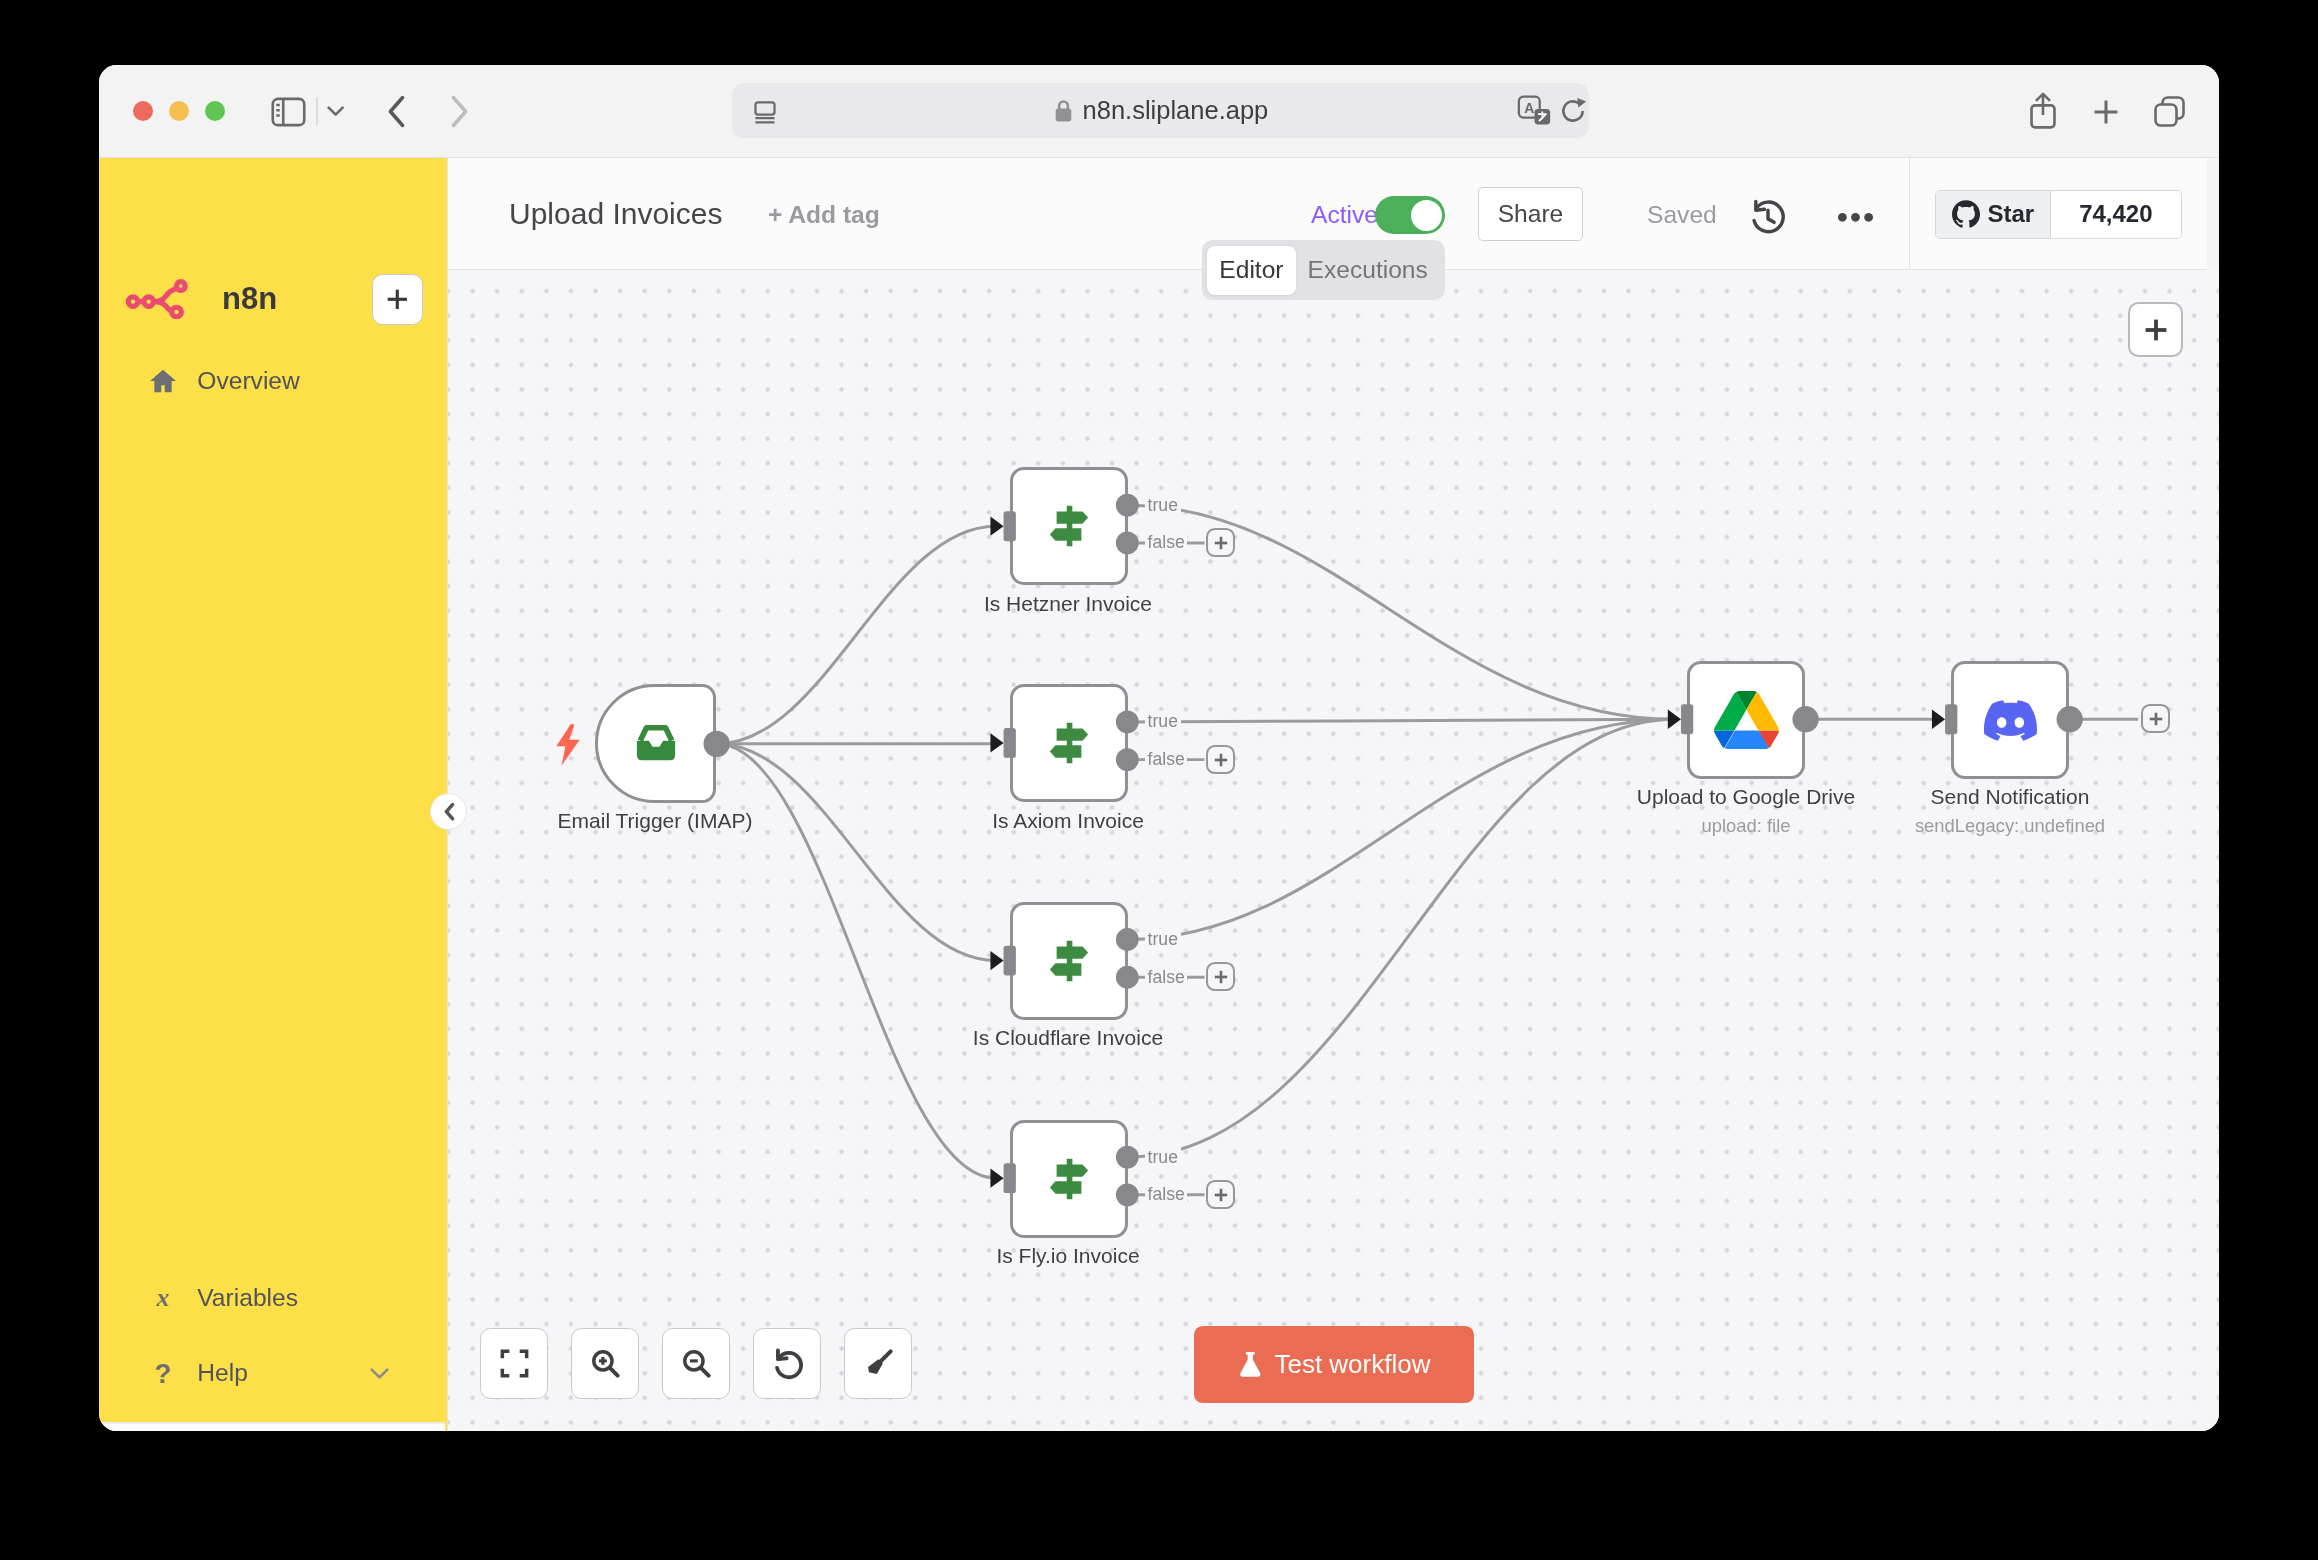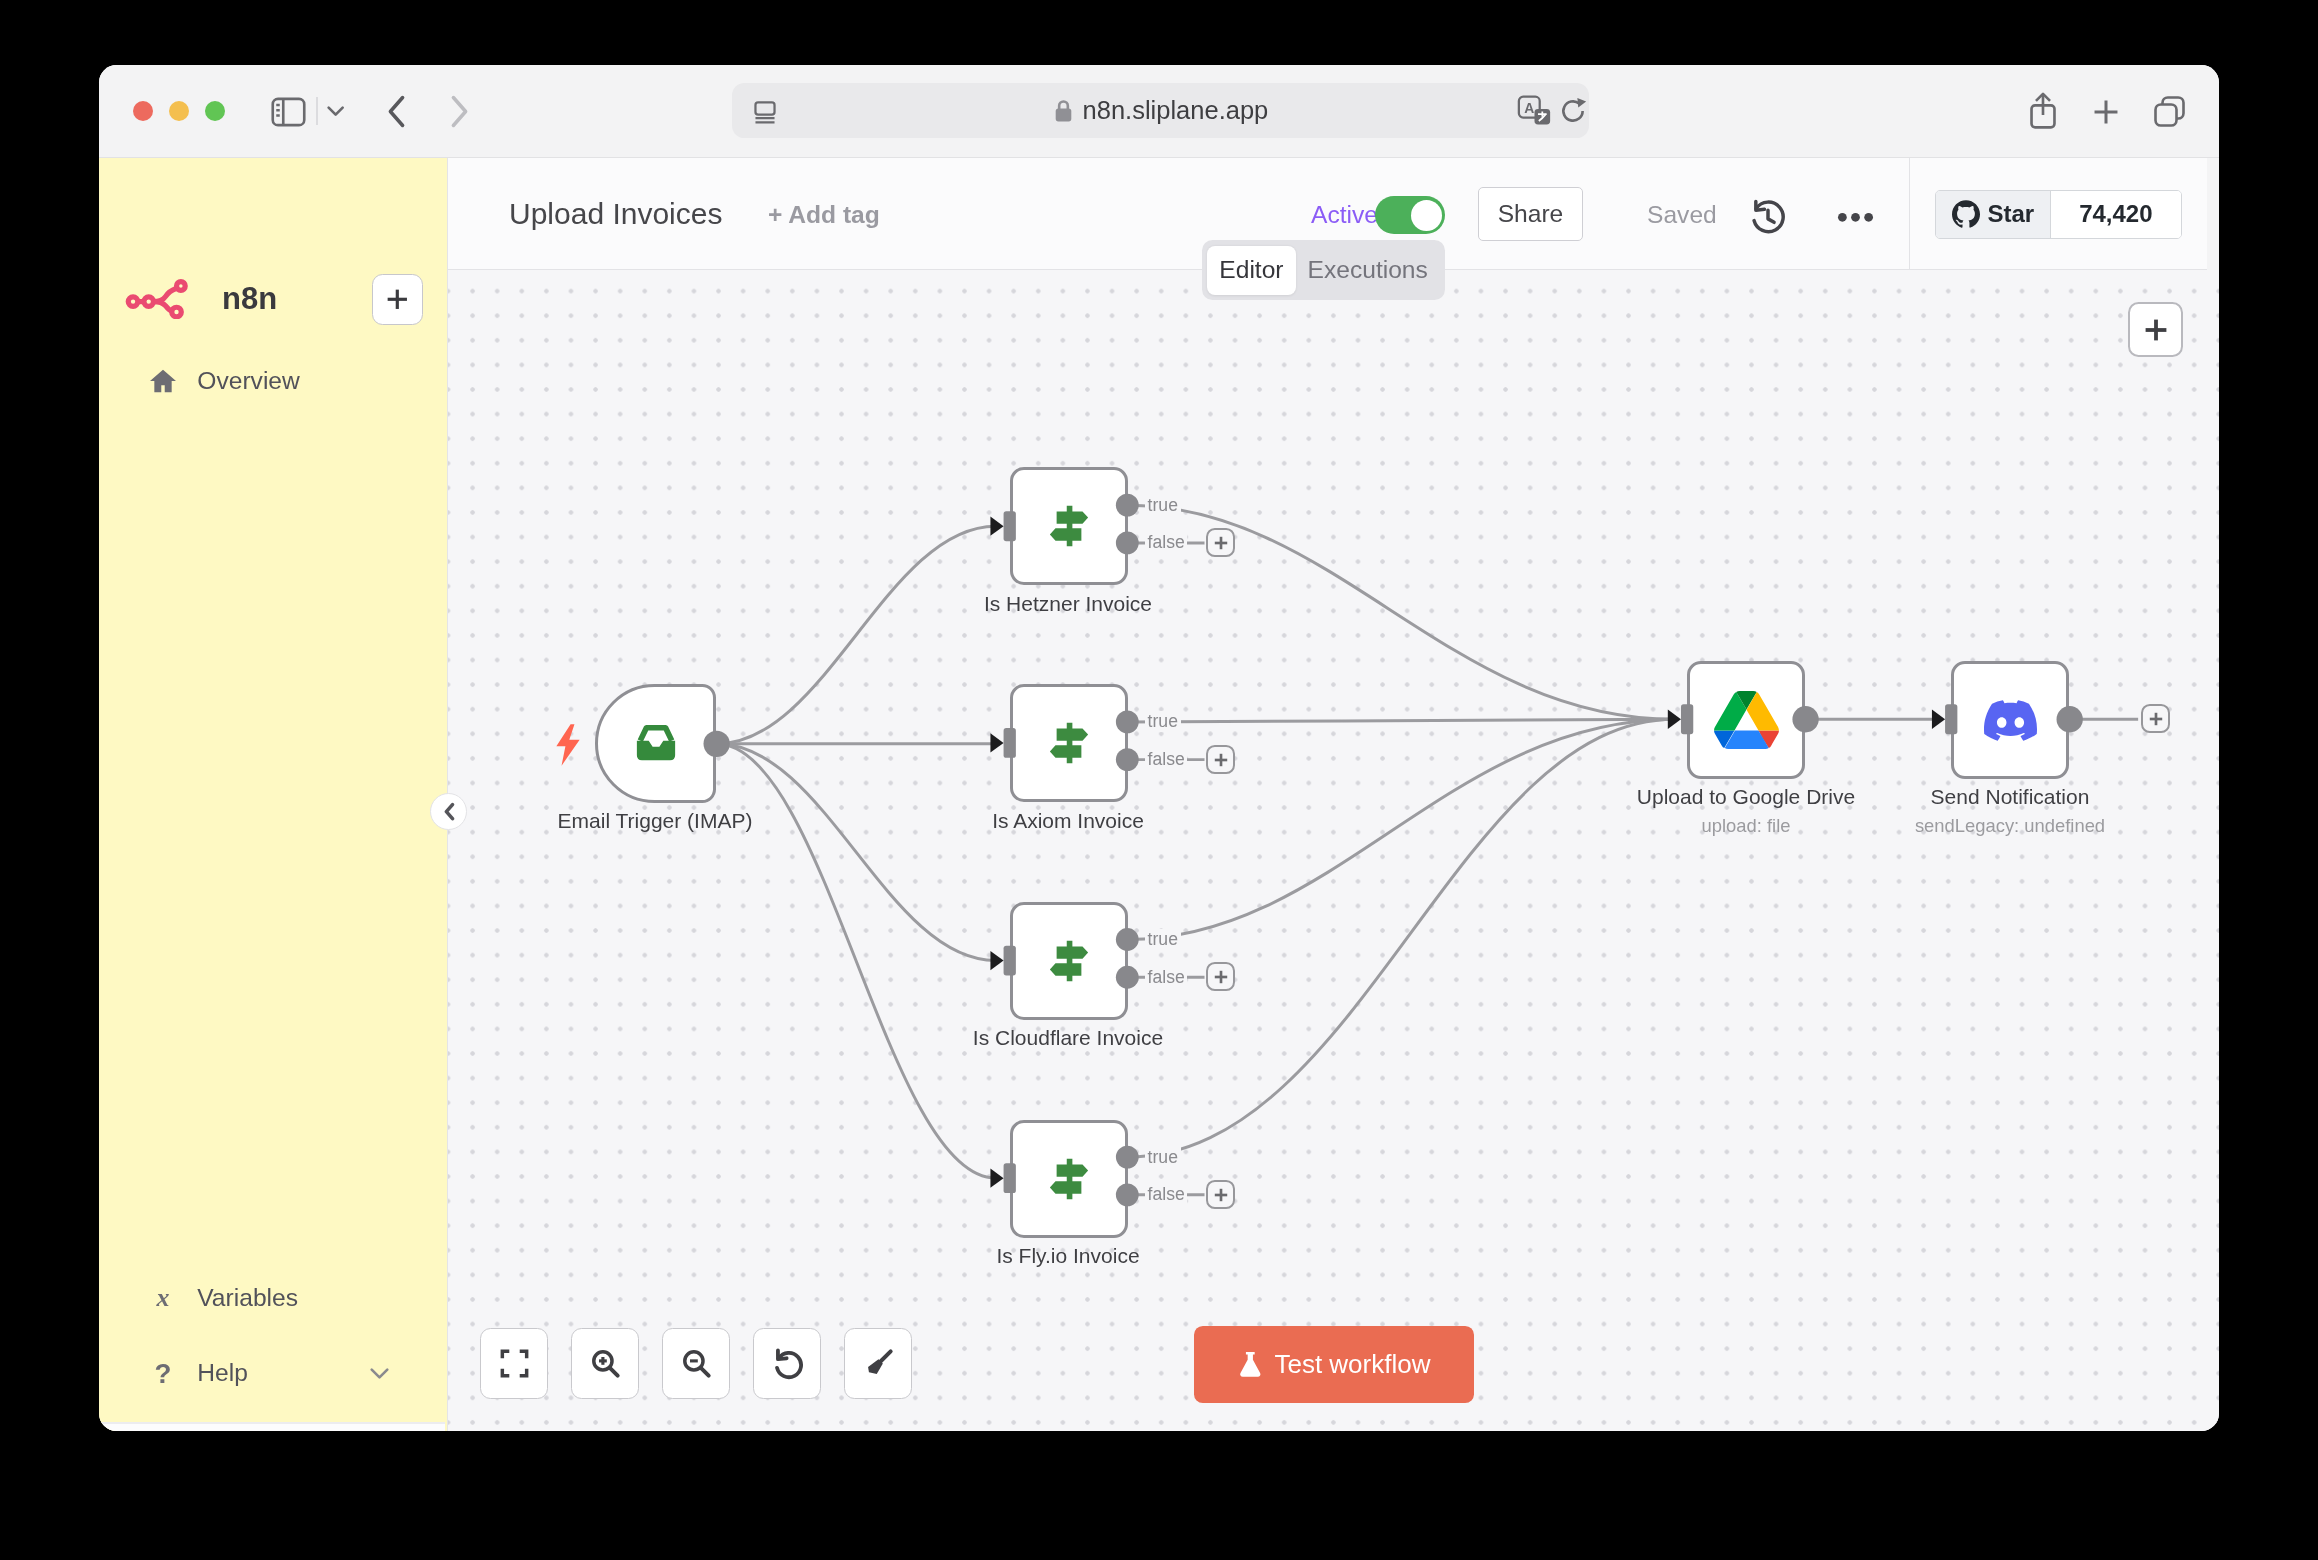--- a/index.html
+++ b/index.html
@@ -16,21 +16,21 @@
   .icon-btn { position:absolute; display:flex; align-items:center; justify-content:center; }
   .vdiv { position:absolute; top:32px; width:1.8px; height:28px; background:#dcdcdf; }
   .url-bar { position:absolute; left:633px; top:18.4px; width:857px; height:55px;
              background:#e9e9eb; border-radius:12.3px; display:flex; align-items:center; }
   .url-center { position:absolute; left:0; right:0; top:0; bottom:0; display:flex;
                 align-items:center; justify-content:center; gap:8.8px;
                 color:#3e3e41; font-size:25.5px; }
 
   
   .sidebar { position:absolute; left:0; top:93px; bottom:0; width:349px;
-             background:#fef9c3; border-right:1.8px solid #e4e4e7; }
+             background:#fde047; border-right:1.8px solid #e4e4e7; }
   .logo-row { position:absolute; left:26px; top:114px; right:23px; height:54px; }
   .brand { position:absolute; left:97px; top:8.8px; font-size:31px; font-weight:bold; color:#3a3a3e; }
   .sb-plus { position:absolute; right:0.9px; top:1.8px; width:51px; height:51px; background:#fff;
              border:1.8px solid #c7c7cc; border-radius:10.5px; display:flex; align-items:center; justify-content:center; }
   .sb-item { position:absolute; left:0; width:100%; height:56px; display:flex; align-items:center; }
   .sb-item .ic { width:30px; margin-left:49px; display:flex; justify-content:center; }
   .sb-item .lbl { margin-left:19.3px; font-size:24.6px; color:#52525a; }
   .sb-divider { position:absolute; left:0; right:1.8px; top:1264px; height:1.8px; background:#ececef; }
   .user-row { position:absolute; left:0; right:1.8px; top:1266px; bottom:0; background:#fcfcfd; }
 

